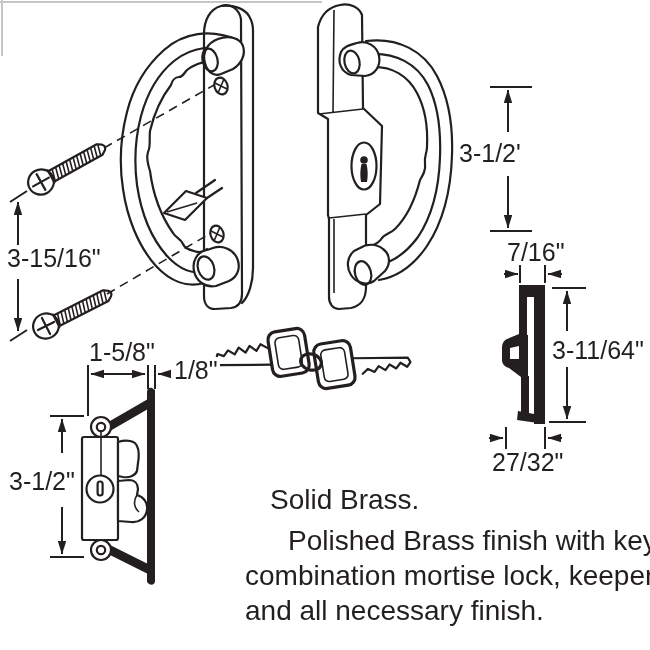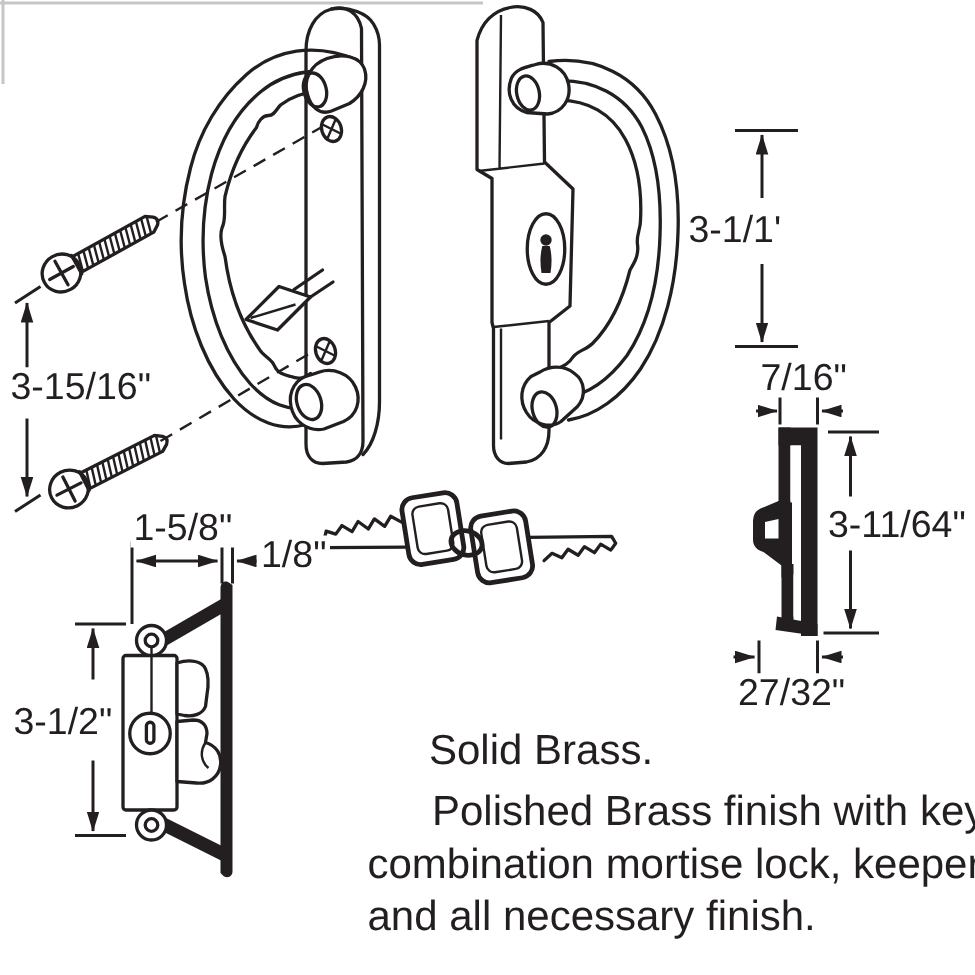--- a/index.html
+++ b/index.html
@@ -169,28 +169,28 @@
         <path class="dim" d="M 567,331 L 567,291" marker-end="url(#ah)"></path>
         <path class="dim" d="M 567,367 L 567,419" marker-end="url(#ah)"></path>
         <path class="dim" d="M 506,427 L 506,449 M 545,427 L 545,449"></path>
         <path class="dim" d="M 489,438 L 503,438" marker-end="url(#ah)"></path>
         <path class="dim" d="M 562,438 L 548,438" marker-end="url(#ah)"></path>
       </g>
     </g>
   </svg>
 
   <div class="label" style="left:5px;top:245px;">3-15/16"</div>
-  <div class="label" style="left:457px;top:140px;">3-1/1'</div>
+  <div class="label" style="left:457px;top:140px;">3-1/2'</div>
   <div class="label" style="left:505px;top:239px;">7/16"</div>
   <div class="label" style="left:550px;top:337px;">3-11/64"</div>
   <div class="label" style="left:490px;top:449px;">27/32"</div>
   <div class="label" style="left:87px;top:339px;">1-5/8"</div>
   <div class="label" style="left:172px;top:357px;">1/8"</div>
   <div class="label" style="left:7px;top:468px;">3-1/2"</div>
 
   <div>
-    <div class="desc" style="left:286px;top:485px;text-align:right;">Solid Brass.</div>
+    <div class="desc" style="left:270px;top:485px;text-align:right;">Solid Brass.</div>
     <div class="desc" style="left:288px;top:526px;">Polished Brass finish with key</div>
     <div class="desc" style="left:245px;top:561px;">combination mortise lock, keeper</div>
     <div class="desc" style="left:245px;top:596px;">and all necessary finish.</div>
   </div>
 
 </div>
 
 </body></html>

